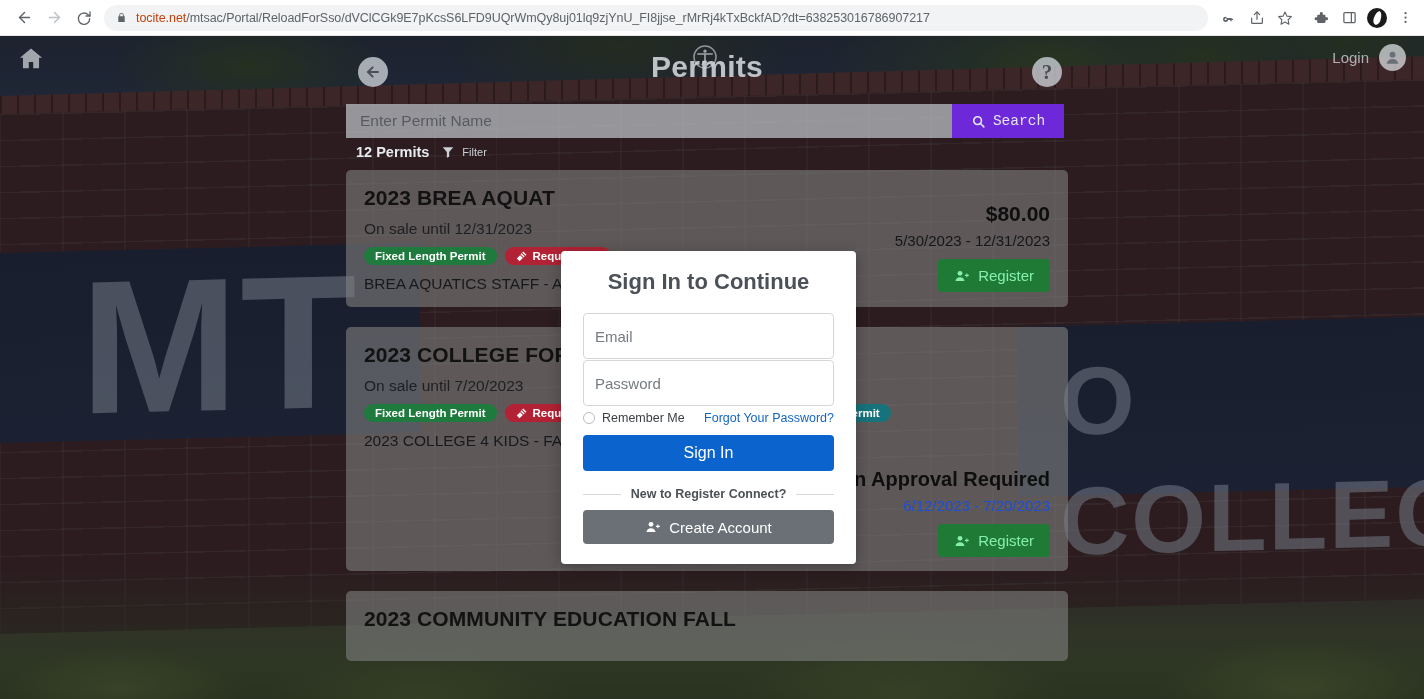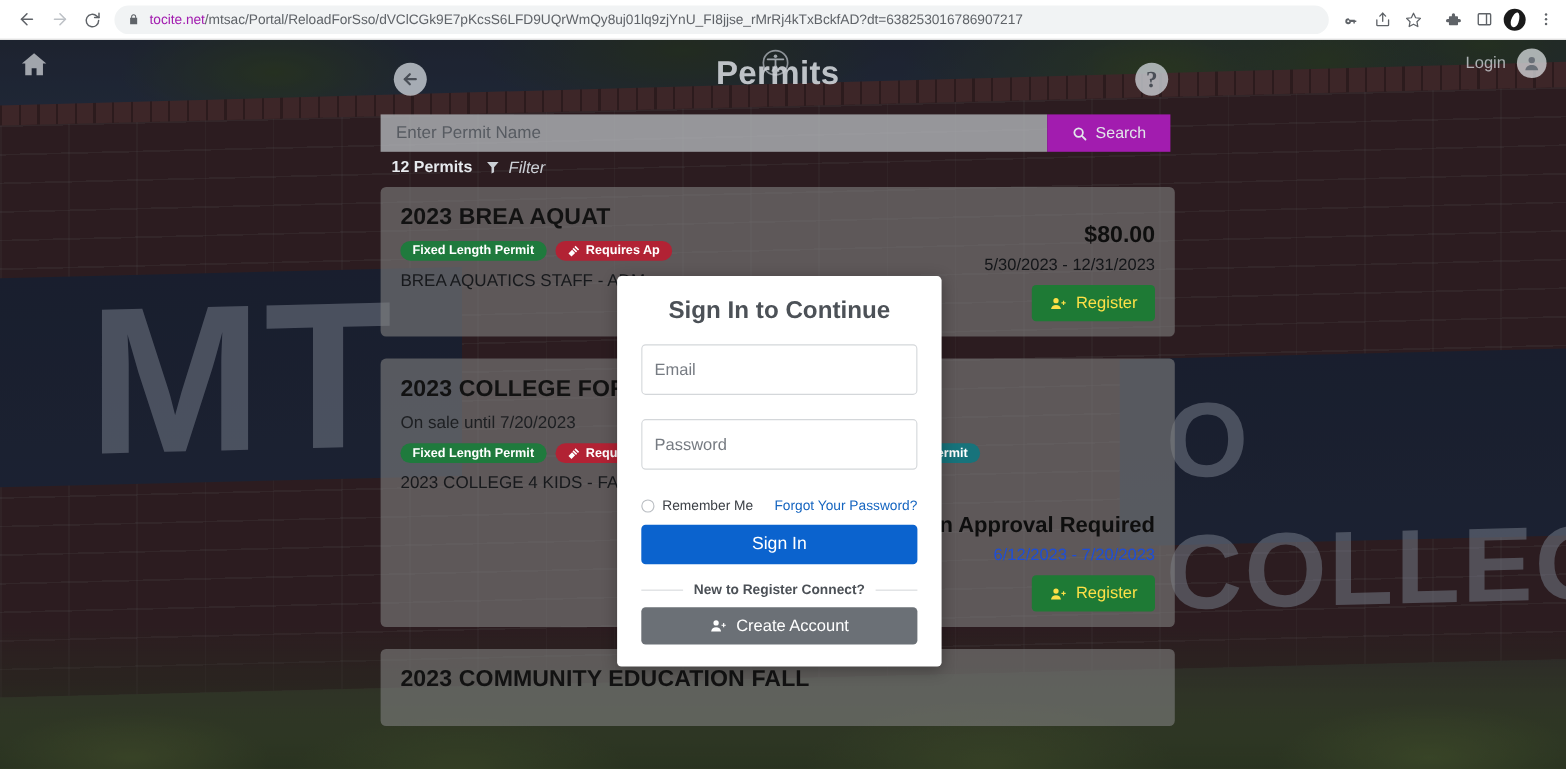--- a/index.html
+++ b/index.html
@@ -39,21 +39,21 @@
     min-width: 0;
   }
   .lock-icon { margin-right: 9px; flex: none; color: #5f6368; display:flex; align-items:center;}
   .url-text {
     font-size: 12.5px;
     color: #5f6368;
     white-space: nowrap;
     overflow: hidden;
     letter-spacing: -0.05px;
   }
-  .url-text .host { color: #a21caf; }
+  .url-text .host { color: #c2410c; }
   .chrome-actions { display: flex; align-items: center; gap: 2px; padding-right: 6px; }
   .chrome-icon {
     width: 26px; height: 26px;
     display: flex; align-items: center; justify-content: center;
     color: #5f6368;
   }
   .avatar-chip {
     width: 20px; height: 20px; border-radius: 50%;
     background: #1a1a1a;
     display: flex; align-items: center; justify-content: center;
@@ -231,36 +231,36 @@
     background: rgba(178,181,185,0.80);
     border: none; outline: none;
     font-size: 15.5px;
     color: #3d4046;
     padding: 0 14px;
     font-family: "Liberation Sans", sans-serif;
   }
   .search-input::placeholder { color: #54585f; opacity: 0.95; }
   .search-btn {
     width: 112px;
-    background: #a21caf;
+    background: #6d28d9;
     border: none;
     color: #e2e6ea;
     font-size: 14.5px;
     display: flex; align-items: center; justify-content: center; gap: 7px;
-    font-family: Liberation Sans, sans-serif;
+    font-family: Liberation Mono, monospace;
     cursor: pointer;
   }
   .meta-row {
     display: flex; align-items: center; gap: 12px;
     height: 24px; margin-top: 2px; padding-left: 10px;
   }
   .permit-count { color: #e7eaee; font-size: 14.5px; font-weight: 700; }
   .filter-link {
     display: flex; align-items: center; gap: 7px;
-    color: #ccd0d6; font-size: 15px; font-style: italic;
+    color: #ccd0d6; font-size: 11px;
   }
 
   
   .cards { margin-top: 6px; display: flex; flex-direction: column; gap: 20px; }
   .card {
     background: rgba(128,128,128,0.60);
     border-radius: 5px;
     padding: 16px 18px 14px 18px;
     position: relative;
     min-height: 96px;
@@ -294,21 +294,21 @@
     font-size: 15.5px; color: #17191c;
     white-space: nowrap;
   }
   .card-right { text-align: right; min-width: 180px; margin-top: 16px; }
   .card-price { font-size: 21px; font-weight: 700; color: #0e0e0e; }
   .card-dates { margin-top: 6px; font-size: 15px; color: #141619; }
   .register-btn {
     margin-top: 10px;
     display: inline-flex; align-items: center; gap: 8px;
     background: #1e7a35;
-    color: #fde047;
+    color: #86efac;
     font-size: 15px;
     border: none;
     border-radius: 4px;
     padding: 8px 16px;
     cursor: pointer;
     font-family: "Liberation Sans", sans-serif;
   }
   .approval-block { text-align: right; margin-top: 18px; }
   .approval-title { font-size: 20px; font-weight: 700; color: #0e0e0e; }
   .approval-dates { margin-top: 6px; font-size: 15px; color: #1d4ed8; }
@@ -338,21 +338,21 @@
   }
   .modal-input {
     width: 100%;
     height: 46px;
     border: 1px solid #d4d7da;
     border-radius: 4px;
     padding: 0 11px;
     font-size: 15px;
     color: #44484e;
     outline: none;
-    margin-bottom: 22px;
+    margin-bottom: 1px;
     font-family: "Liberation Sans", sans-serif;
   }
   .modal-input::placeholder { color: #767b82; }
   .modal-row {
     display: flex; align-items: center; justify-content: space-between;
     margin: 4px 0 10px 0;
   }
   .remember {
     display: flex; align-items: center; gap: 7px;
     font-size: 12.5px; color: #3c4046;
@@ -554,20 +554,21 @@
           <span>Filter</span>
         </span>
       </div>
 
       <div class="cards">
 
         <div class="card">
           <div class="card-grid">
             <div class="card-left">
               <div class="card-title">2023 BREA AQUAT</div>
+              <div class="card-sub">On sale until 12/31/2023</div>
               <div class="badges">
                 <span class="badge green">
                   <span>Fixed Length Permit</span>
                 </span>
                 <span class="badge red">
                   <span>
                     <svg class="svgi" width="12" height="12" viewBox="0 0 24 24" fill="currentColor">
                         <path d="M14.5 3 21 9.5l-2.1 2.1L12.4 5.1zM11 6.6l6.4 6.4-2.1 2.1L8.9 8.7zM8.2 10.3l5.5 5.5-6.6 6.6-5.5-5.5z"></path>
                       </svg>
                   </span>

